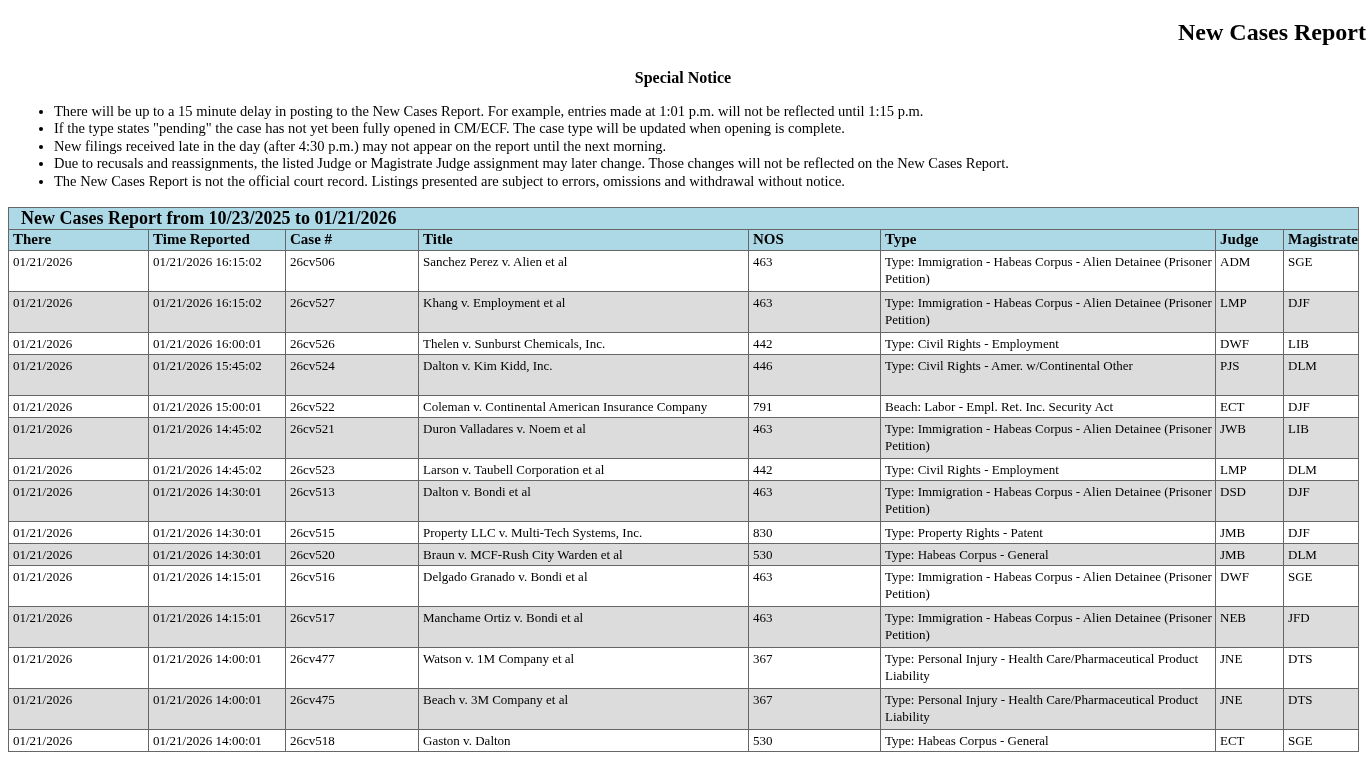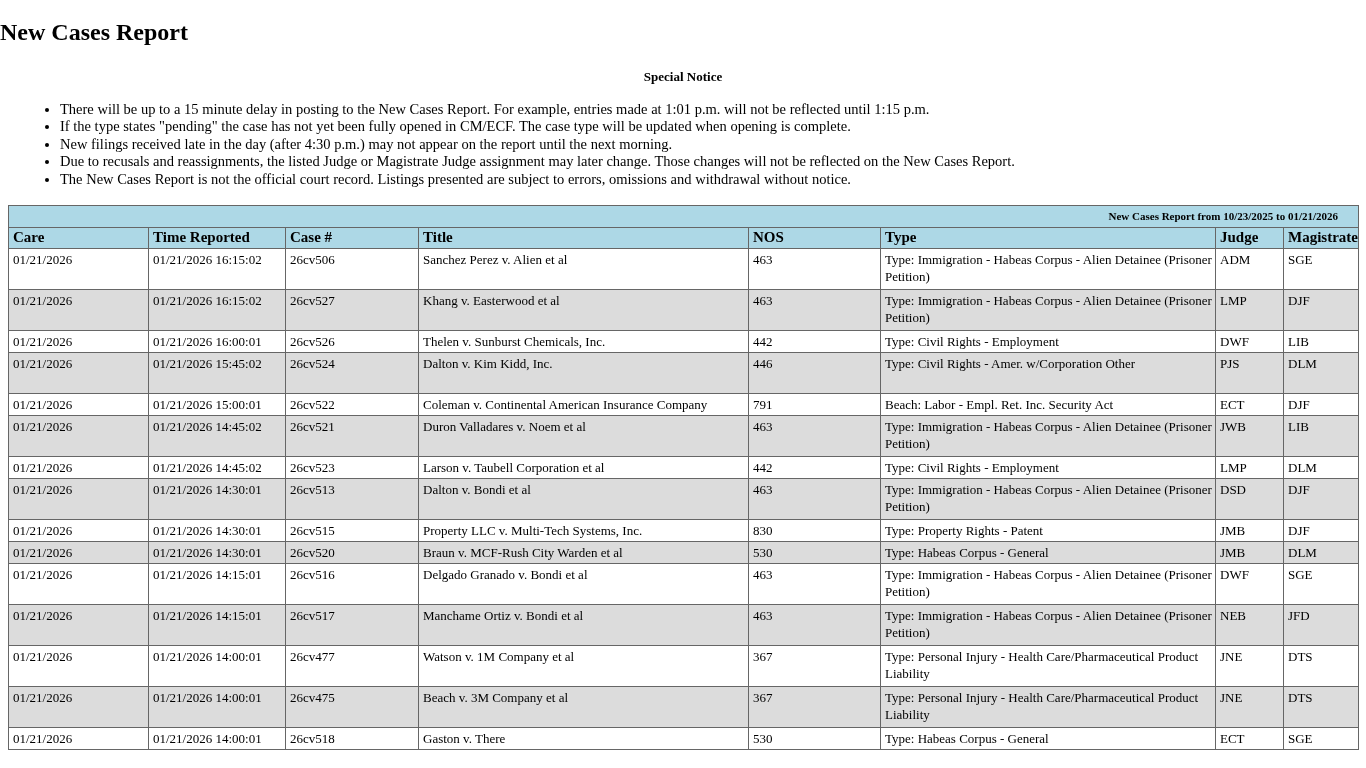--- a/index.html
+++ b/index.html
@@ -12,35 +12,35 @@
     height: 768px;
     overflow: hidden;
     font-family: "Liberation Serif", "DejaVu Serif", serif;
     color: #000000;
   }
   .page {
     width: 1366px;
     box-sizing: border-box;
   }
   .report-title {
-    text-align: left;
+    text-align: right;
     font-size: 24px;
     font-weight: bold;
     margin: 18px 0 0 0;
     line-height: 1.2;
     font-family: "Liberation Serif", "DejaVu Serif", serif;
   }
   .notice-title {
     text-align: center;
-    font-size: 13px;
+    font-size: 16px;
     font-weight: bold;
     margin: 22px 0 0 0;
   }
   ul.notice-list {
-    margin: 16px 0 0 12px;
+    margin: 16px 0 0 6px;
     padding-left: 48px;
     list-style-type: disc;
   }
   ul.notice-list li {
     font-size: 14.5px;
     line-height: 17.5px;
     margin: 0;
     padding: 0;
   }
   .table-wrap {
@@ -57,24 +57,24 @@
     border: 1px solid #666666;
     padding: 2px 3px 2px 4px;
     vertical-align: top;
     text-align: left;
     font-weight: normal;
     line-height: 17px;
     overflow: hidden;
   }
   tr.caption-row td {
     background: #add8e6;
-    text-align: right;
-    font-weight: bold;
-    font-size: 11px;
-    padding: 2px 20px;
+    text-align: left;
+    font-weight: bold;
+    font-size: 18px;
+    padding: 2px 12px;
     border: 1px solid #666666;
   }
   tr.header-row th {
     background: #add8e6;
     font-weight: bold;
     font-size: 15px;
     padding: 1px 3px 2px 4px;
   }
   tr.row-odd td { background: #ffffff; }
   tr.row-even td { background: #dcdcdc; }
@@ -117,21 +117,21 @@
         <col class="c-nos">
           <col class="c-type">
           <col class="c-judge">
           <col class="c-mag">
       </colgroup>
       <tbody>
         <tr class="caption-row">
           <td colspan="8">New Cases Report from 10/23/2025 to 01/21/2026</td>
         </tr>
         <tr class="header-row">
-          <th>Care</th>
+          <th>There</th>
           <th>Time Reported</th>
           <th>Case #</th>
           <th>Title</th>
           <th>NOS</th>
           <th>Type</th>
           <th>Judge</th>
           <th>Magistrate</th>
         </tr>
       <tr class="row-odd">
             <td class="cell-2line">01/21/2026</td>
@@ -140,21 +140,21 @@
             <td class="cell-2line">Sanchez Perez v. Alien et al</td>
             <td class="cell-2line">463</td>
             <td class="cell-2line">Type: Immigration - Habeas Corpus - Alien Detainee (Prisoner Petition)</td>
             <td class="cell-2line">ADM</td>
             <td class="cell-2line">SGE</td>
           </tr>
           <tr class="row-even">
             <td class="cell-2line">01/21/2026</td>
             <td class="cell-2line">01/21/2026 16:15:02</td>
             <td class="cell-2line">26cv527</td>
-            <td class="cell-2line">Khang v. Easterwood et al</td>
+            <td class="cell-2line">Khang v. Employment et al</td>
             <td class="cell-2line">463</td>
             <td class="cell-2line">Type: Immigration - Habeas Corpus - Alien Detainee (Prisoner Petition)</td>
             <td class="cell-2line">LMP</td>
             <td class="cell-2line">DJF</td>
           </tr>
           <tr class="row-odd">
             <td>01/21/2026</td>
             <td>01/21/2026 16:00:01</td>
             <td>26cv526</td>
             <td>Thelen v. Sunburst Chemicals, Inc.</td>
@@ -162,21 +162,21 @@
             <td>Type: Civil Rights - Employment</td>
             <td>DWF</td>
             <td>LIB</td>
           </tr>
           <tr class="row-even">
             <td class="cell-2line">01/21/2026</td>
             <td class="cell-2line">01/21/2026 15:45:02</td>
             <td class="cell-2line">26cv524</td>
             <td class="cell-2line">Dalton v. Kim Kidd, Inc.</td>
             <td class="cell-2line">446</td>
-            <td class="cell-2line">Type: Civil Rights - Amer. w/Corporation Other</td>
+            <td class="cell-2line">Type: Civil Rights - Amer. w/Continental Other</td>
             <td class="cell-2line">PJS</td>
             <td class="cell-2line">DLM</td>
           </tr>
           <tr class="row-odd">
             <td>01/21/2026</td>
             <td>01/21/2026 15:00:01</td>
             <td>26cv522</td>
             <td>Coleman v. Continental American Insurance Company</td>
             <td>791</td>
             <td>Beach: Labor - Empl. Ret. Inc. Security Act</td>
@@ -270,21 +270,21 @@
             <td class="cell-2line">Beach v. 3M Company et al</td>
             <td class="cell-2line">367</td>
             <td class="cell-2line">Type: Personal Injury - Health Care/Pharmaceutical Product Liability</td>
             <td class="cell-2line">JNE</td>
             <td class="cell-2line">DTS</td>
           </tr>
           <tr class="row-odd">
             <td>01/21/2026</td>
             <td>01/21/2026 14:00:01</td>
             <td>26cv518</td>
-            <td>Gaston v. There</td>
+            <td>Gaston v. Dalton</td>
             <td>530</td>
             <td>Type: Habeas Corpus - General</td>
             <td>ECT</td>
             <td>SGE</td>
           </tr>
         </tbody>
     </table>
   </div>
 </div>
 

